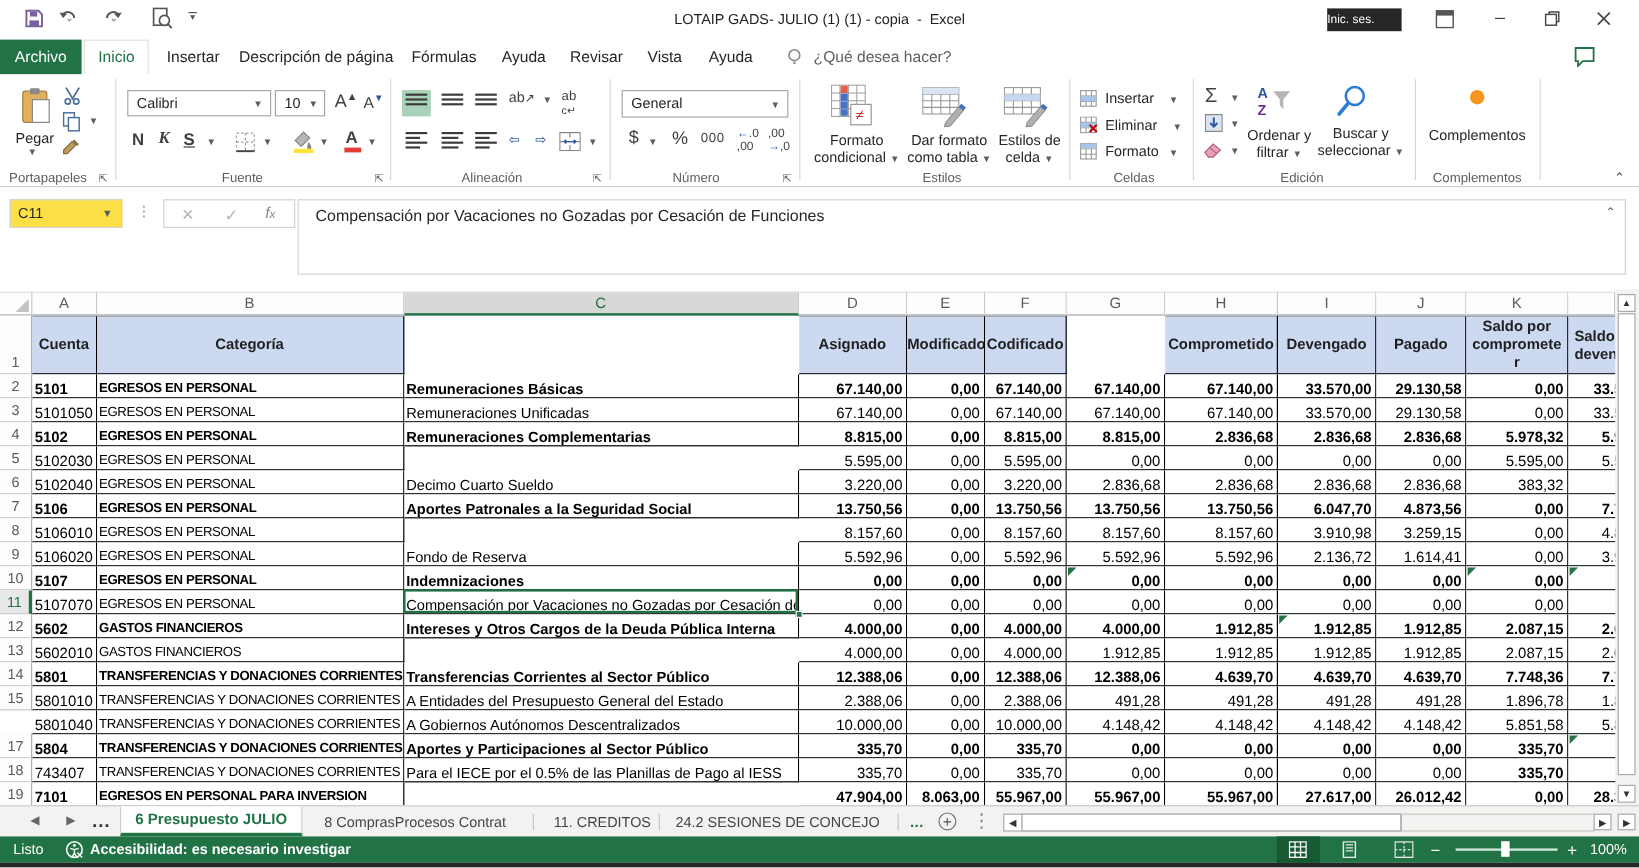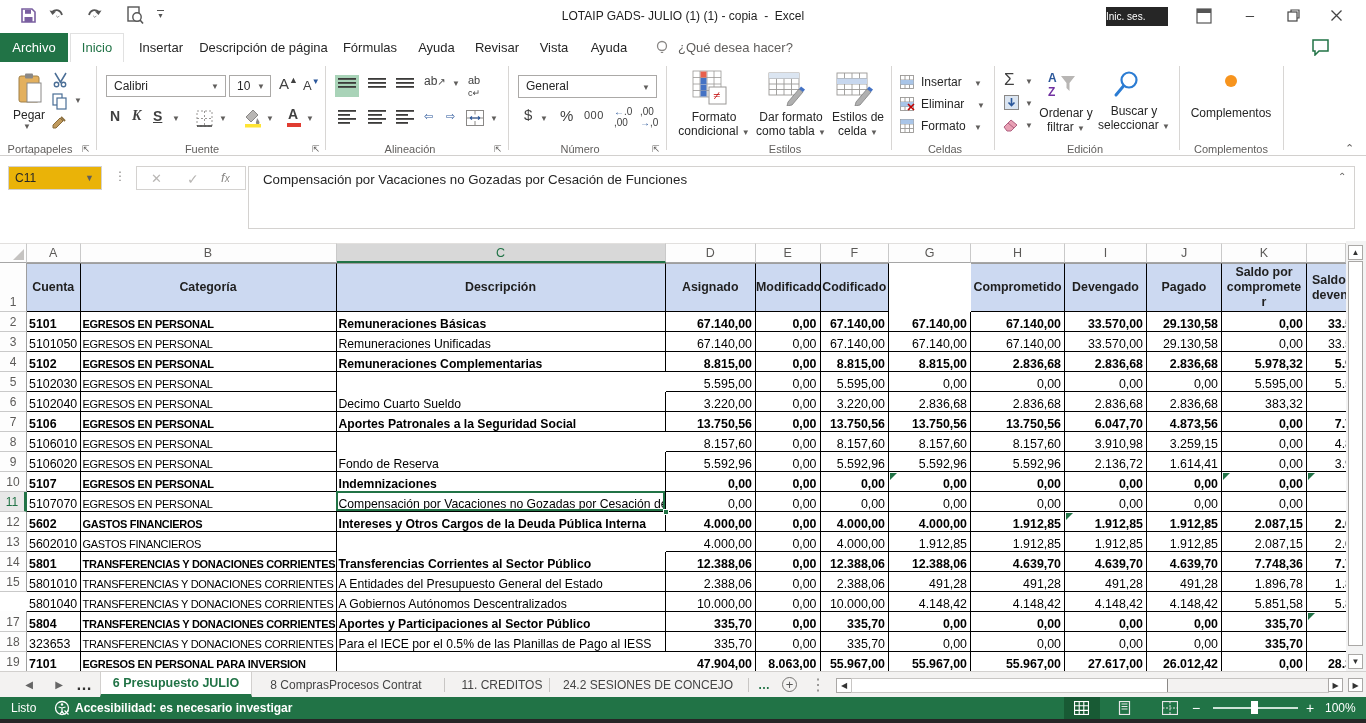--- a/index.html
+++ b/index.html
@@ -21,21 +21,21 @@
 #ribbon { position:absolute; left:0; top:62px; width:1366px; height:94px; background:#fff; border-bottom:1px solid #d2d0ce; }
 .gsep { position:absolute; top:4px; width:1px; height:84px; background:#d8d6d4; }
 .glabel { position:absolute; top:81px; font-size:11px; color:#605e5c; text-align:center; }
 .rtext { position:absolute; font-size:12px; color:#262626; }
 .dd { color:#605e5c; font-size:8px; }
 .inbox { position:absolute; border:1px solid #aba9a7; background:#fff; font-size:12px; color:#262626; }
 .icon { position:absolute; }
 
 
 #fbar { position:absolute; left:0; top:157px; width:1366px; height:86px; background:#fff; border-bottom:1px solid #d2d0ce; }
-#namebox { position:absolute; left:8px; top:9px; width:94px; height:24px; background:#eab308; border:1px solid #d4d2d0; font-size:12px; color:#262626; line-height:22px; padding-left:6px; }
+#namebox { position:absolute; left:8px; top:9px; width:94px; height:24px; background:#fde047; border:1px solid #d4d2d0; font-size:12px; color:#262626; line-height:22px; padding-left:6px; }
 #fxbox { position:absolute; left:136px; top:9px; width:110px; height:24px; background:#fff; border:1px solid #d4d2d0; }
 #finput { position:absolute; left:248px; top:9px; width:1107px; height:63px; background:#fff; border:1px solid #d4d2d0; font-size:13.3px; color:#262626; padding:5px 0 0 14px; }
 
 
 #gridwrap { position:absolute; left:0; top:241px; width:1366px; height:430px; background:#fff; }
 .ch { position:absolute; top:2px; height:20px; background:#fdfdfd; border-right:1px solid #c9c9c9; border-bottom:1px solid #a6a6a6; border-top:1px solid #e2e0de; color:#5c5a58; font-size:12.5px; text-align:center; line-height:19px; }
 .ch.colsel { background:#d8d8d8; border-bottom:2px solid #217346; color:#217346; line-height:18px; }
 #corner { position:absolute; left:0; top:2px; width:27px; height:20px; background:#fdfdfd; border-right:1px solid #c9c9c9; border-bottom:1px solid #a6a6a6; border-top:1px solid #e2e0de; }
 #cornertri { position:absolute; right:2px; bottom:2px; width:0; height:0; border-bottom:11px solid #c5c3c1; border-left:11px solid transparent; }
 .rh { position:absolute; left:0; width:27px; background:#fdfdfd; border-right:1px solid #9e9e9e; border-bottom:1px solid #c9c9c9; color:#5c5a58; font-size:12px; text-align:center; display:flex; align-items:flex-end; justify-content:center; padding-bottom:2px; }
@@ -372,21 +372,20 @@
 <div class="rh" style="top:271px;height:20px;">12</div>
 <div class="rh" style="top:291px;height:20px;">13</div>
 <div class="rh" style="top:311px;height:20px;">14</div>
 <div class="rh" style="top:331px;height:20px;">15</div>
 <div class="rh" style="top:370px;height:20px;">16</div>
 <div class="rh" style="top:371px;height:20px;">17</div>
 <div class="rh" style="top:391px;height:20px;">18</div>
 <div class="rh" style="top:411px;height:20px;">19</div>
 <div class="c h1" style="left:27px;top:22px;width:53.5px;height:49px;">Cuenta</div>
 <div class="c h1" style="left:80.5px;top:22px;width:256.0px;height:49px;">Categoría</div>
-<div class="c h1" style="left:336.5px;top:22px;width:329.0px;height:49px;">Descripción</div>
 <div class="c h1" style="left:665.5px;top:22px;width:90.5px;height:49px;">Asignado</div>
 <div class="c h1" style="left:756px;top:22px;width:64.5px;height:49px;">Modificado</div>
 <div class="c h1" style="left:820.5px;top:22px;width:68.5px;height:49px;">Codificado</div>
 <div class="c h1" style="left:971px;top:22px;width:94px;height:49px;">Comprometido</div>
 <div class="c h1" style="left:1065px;top:22px;width:82px;height:49px;">Devengado</div>
 <div class="c h1" style="left:1147px;top:22px;width:75px;height:49px;">Pagado</div>
 <div class="c h1" style="left:1222px;top:22px;width:85px;height:49px;">Saldo por<br>compromete<br>r</div>
 <div class="c h1" style="left:1307px;top:22px;width:80px;height:49px;align-items:flex-start;text-align:left;padding-left:5px;">Saldo<br>devengado</div>
 <div class="c tl b" style="left:27px;top:71px;width:53.5px;height:20px;">5101</div>
 <div class="c tl cb b" style="left:80.5px;top:71px;width:256.0px;height:20px;">EGRESOS EN PERSONAL</div>
@@ -575,21 +574,21 @@
 <div class="c tr b" style="left:665.5px;top:371px;width:90.5px;height:20px;">335,70</div>
 <div class="c tr b" style="left:756px;top:371px;width:64.5px;height:20px;">0,00</div>
 <div class="c tr b" style="left:820.5px;top:371px;width:68.5px;height:20px;">335,70</div>
 <div class="c tr b" style="left:889px;top:371px;width:82px;height:20px;">0,00</div>
 <div class="c tr b" style="left:971px;top:371px;width:94px;height:20px;">0,00</div>
 <div class="c tr b" style="left:1065px;top:371px;width:82px;height:20px;">0,00</div>
 <div class="c tr b" style="left:1147px;top:371px;width:75px;height:20px;">0,00</div>
 <div class="c tr b" style="left:1222px;top:371px;width:85px;height:20px;">335,70</div>
 <div class="c tr b" style="left:1307px;top:371px;width:80px;height:20px;"></div>
 <div class="flag" style="left:1308px;top:372px;"></div>
-<div class="c tl" style="left:27px;top:391px;width:53.5px;height:20px;">323653</div>
+<div class="c tl" style="left:27px;top:391px;width:53.5px;height:20px;">743407</div>
 <div class="c tl cb" style="left:80.5px;top:391px;width:256.0px;height:20px;">TRANSFERENCIAS Y DONACIONES CORRIENTES</div>
 <div class="c tl cc" style="left:336.5px;top:391px;width:329.0px;height:20px;">Para el IECE por el 0.5% de las Planillas de Pago al IESS</div>
 <div class="c tr" style="left:665.5px;top:391px;width:90.5px;height:20px;">335,70</div>
 <div class="c tr" style="left:756px;top:391px;width:64.5px;height:20px;">0,00</div>
 <div class="c tr" style="left:820.5px;top:391px;width:68.5px;height:20px;">335,70</div>
 <div class="c tr" style="left:889px;top:391px;width:82px;height:20px;">0,00</div>
 <div class="c tr" style="left:971px;top:391px;width:94px;height:20px;">0,00</div>
 <div class="c tr" style="left:1065px;top:391px;width:82px;height:20px;">0,00</div>
 <div class="c tr" style="left:1147px;top:391px;width:75px;height:20px;">0,00</div>
 <div class="c tr" style="left:1222px;top:391px;width:85px;height:20px;"><b>335,70</b></div>

